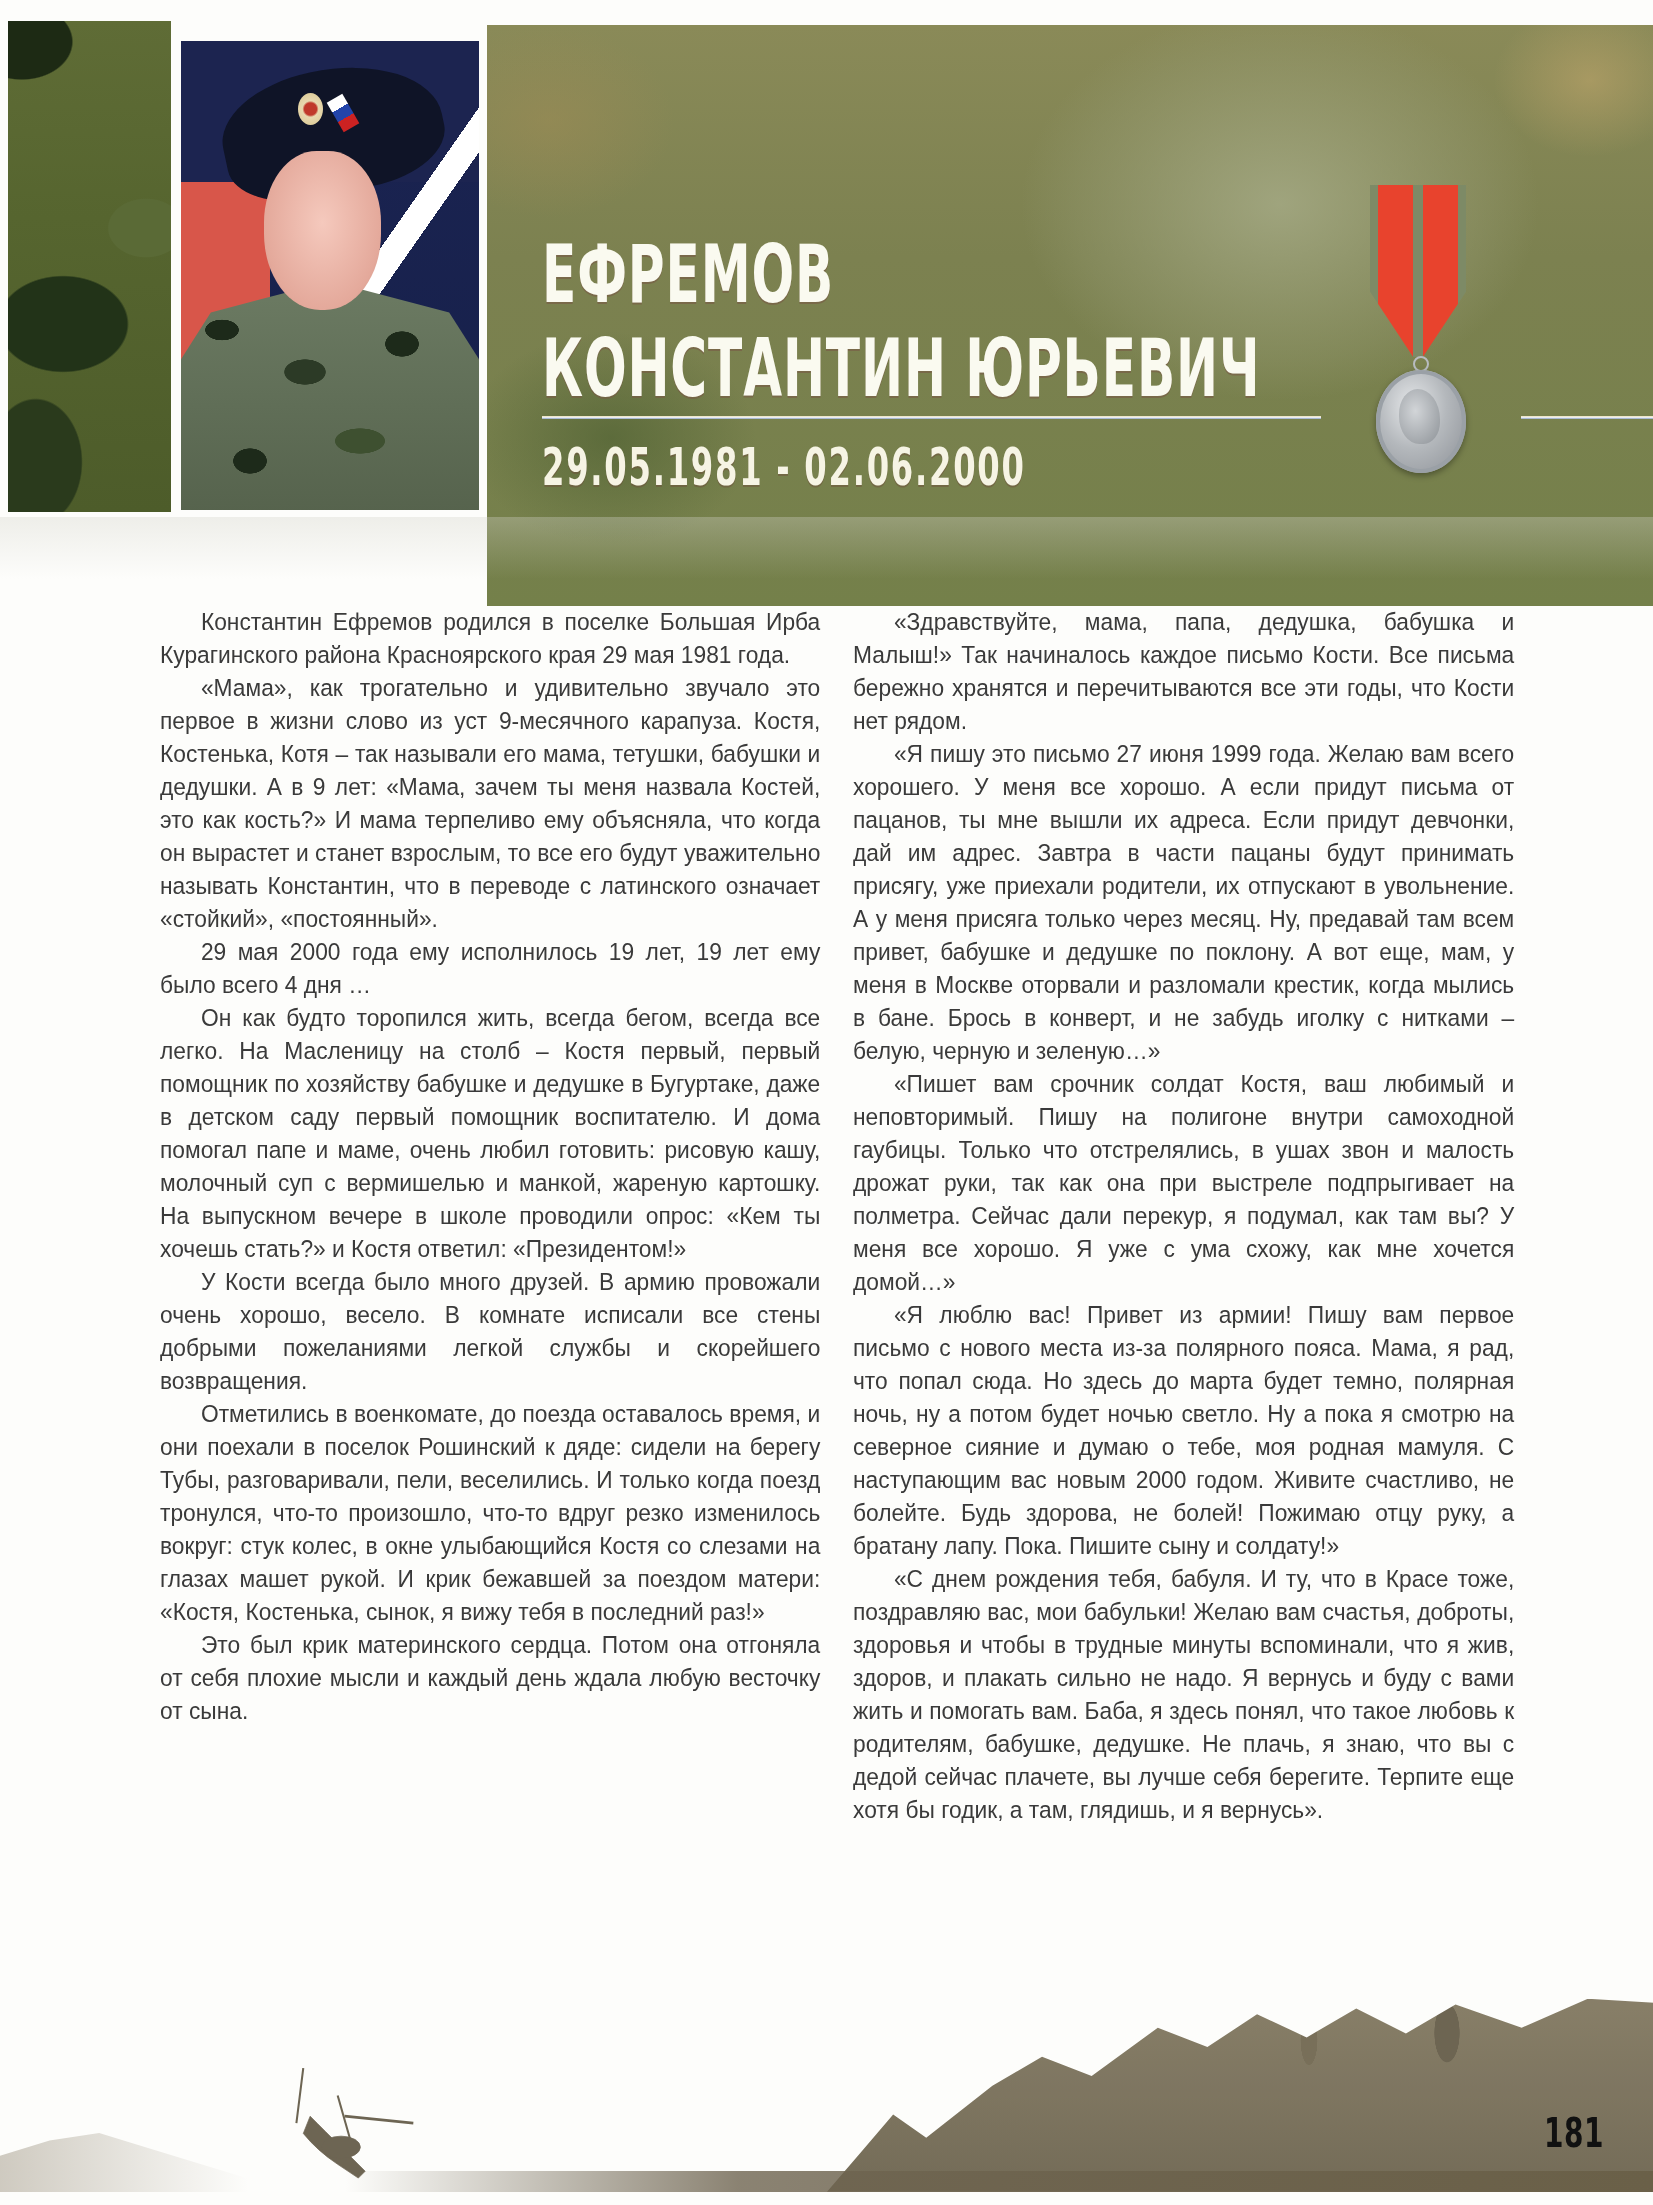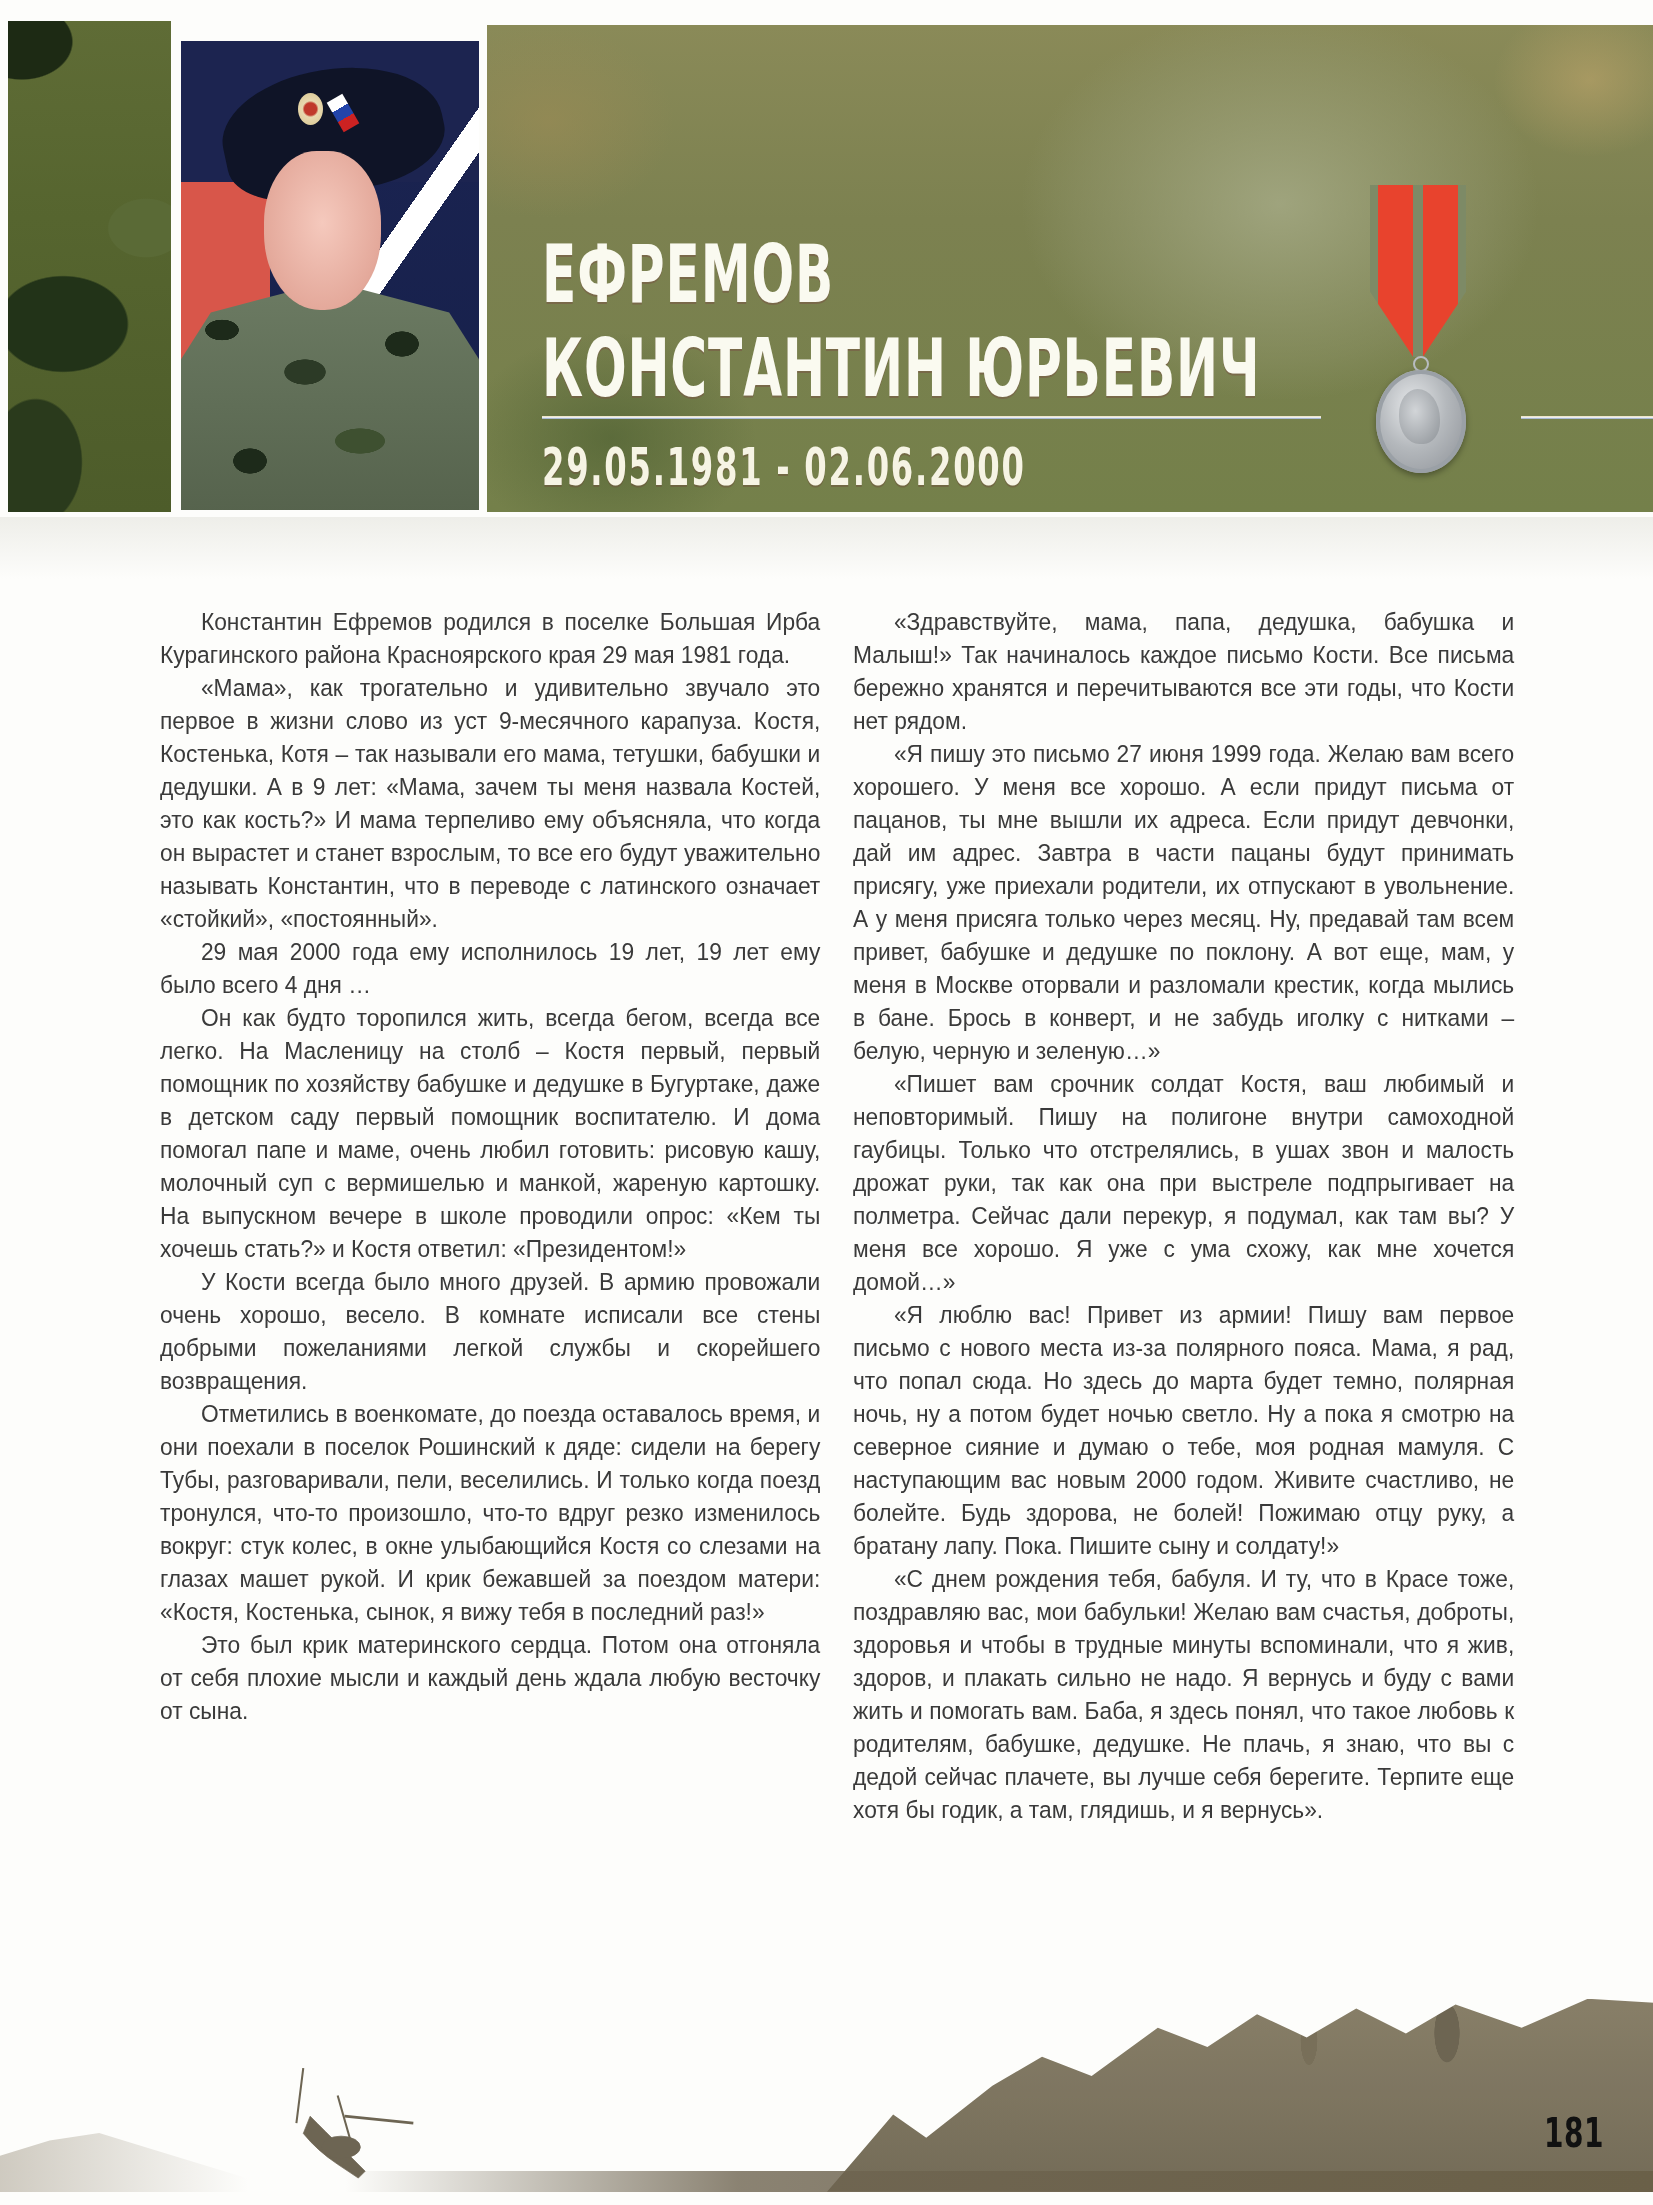--- a/index.html
+++ b/index.html
@@ -52,21 +52,21 @@
     background:
       radial-gradient(ellipse 27.6px 17px at 41px 41px, #1d2a1a 60%, transparent 62%),
       radial-gradient(ellipse 34px 20.7px at 124px 83px, #2c3a26 60%, transparent 62%),
       radial-gradient(ellipse 27.6px 20.7px at 221px 55px, #1d2a1a 60%, transparent 62%),
       radial-gradient(ellipse 41px 20.7px at 179px 152px, #3e5030 60%, transparent 62%),
       radial-gradient(ellipse 27.6px 20.7px at 69px 172px, #1d2a1a 60%, transparent 62%),
       linear-gradient(180deg, #6b7a62 0%, #55624c 100%);
     clip-path: polygon(10% 10%, 40% 0, 60% 0, 90% 10%, 100% 30%, 100% 100%, 0 100%, 0 30%);
   }
   .banner {
-    position: absolute; left: 487px; top: 25px; width: 1167px; height: 487px;
+    position: absolute; left: 487px; top: 25px; width: 1167px; height: 581px;
     background:
       radial-gradient(ellipse 345px 262px at 793px 179px, rgba(170,175,140,.75) 0%, rgba(150,155,115,.3) 60%, transparent 75%),
       radial-gradient(ellipse 207px 152px at 124px 413px, rgba(70,90,45,.55) 0%, transparent 70%),
       radial-gradient(ellipse 179px 138px at 62px 96px, rgba(160,140,85,.5) 0%, transparent 70%),
       radial-gradient(ellipse 138px 110px at 1103px 55px, rgba(200,170,110,.5) 0%, transparent 70%),
       linear-gradient(180deg, #8a8a58 0%, #7c8150 40%, #74804a 100%);
     overflow: hidden;
   }
   .banner-title {
     position: absolute; left: 55px; top: 207px; margin: 0;

